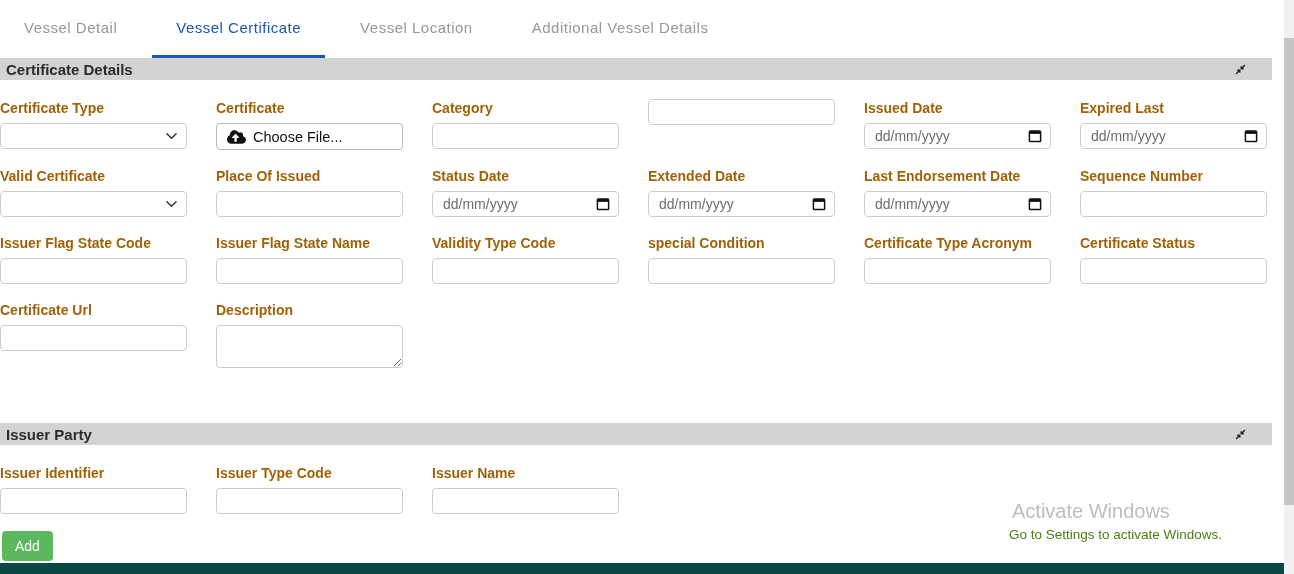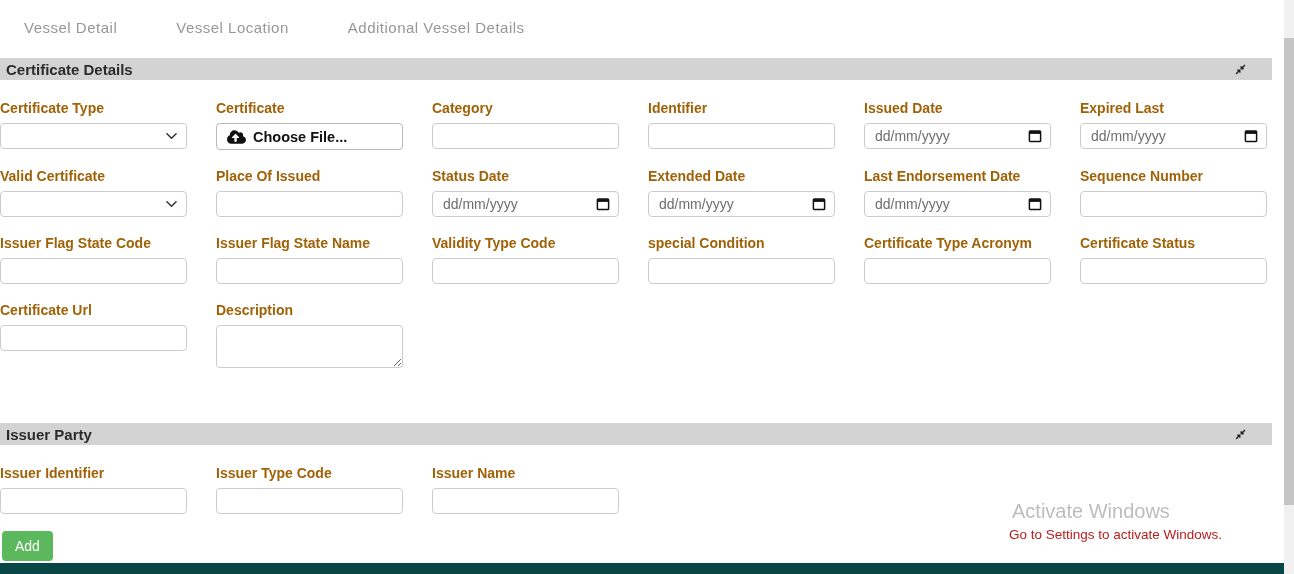--- a/index.html
+++ b/index.html
@@ -49,46 +49,47 @@
     font-family:"Liberation Sans", sans-serif;
   }
   select.ctl{appearance:none;-webkit-appearance:none;padding-right:30px;}
   .chev{position:absolute;right:10px;top:50%;transform:translateY(-50%);pointer-events:none;line-height:0;}
   input.date{padding-right:32px;}
   input.date::placeholder{color:#6e6e6e;opacity:1;}
   .cal{position:absolute;right:9px;top:50%;transform:translateY(-50%);line-height:0;cursor:pointer;}
   .filebtn{
     width:187px;height:27px;border:1px solid #b9b9b9;border-radius:4px;
     display:flex;align-items:center;gap:7px;padding:0 10px;cursor:pointer;
-    font-weight:700;font-size:14.5px;color:#111;background:#fff;
+    font-weight:400;font-size:14.5px;color:#111;background:#fff;
   }
   .cloudic{line-height:0;}
   textarea.ctl.ta{height:43px;resize:both;padding-top:5px;}
   
   .add-btn{
     margin:0 0 0 2px;height:30px;padding:0 13px;border:none;border-radius:4px;
     background:var(--green);color:#fff;font-size:14px;cursor:pointer;
     font-family:"Liberation Sans", sans-serif;
   }
   
   .wm-title{position:absolute;left:1012px;top:500px;font-size:20px;color:#bdbdbd;font-weight:300;white-space:nowrap;}
-  .wm-sub{position:absolute;left:1009px;top:527px;font-size:13.5px;color:#b91c1c;white-space:nowrap;}
+  .wm-sub{position:absolute;left:1009px;top:527px;font-size:13.5px;color:#4d7c0f;white-space:nowrap;}
   
   .footer-bar{position:absolute;left:0;bottom:0;width:1284px;height:11px;background:var(--footer);}
   
   .sb-track{position:absolute;right:0;top:0;width:10px;height:574px;background:#f1f1f1;}
   .sb-thumb{position:absolute;left:0;top:38px;width:10px;height:467px;background:#c5c5c5;}
 </style>
 </head>
 <body>
 
 <div class="page">
 
   <div class="tabbar">
       <div class="tab">Vessel Detail</div>
+      <div class="tab active">Vessel Certificate</div>
       <div class="tab">Vessel Location</div>
       <div class="tab">Additional Vessel Details</div>
     </div>
 
   <div class="section-bar">
     <span class="section-title">Certificate Details</span>
     <span class="collapse-btn">
       <svg viewBox="0 0 448 512" width="11" height="11">
           <path fill="#222" d="M4.686 427.314L104 328l-32.922-31.029C55.958 281.851 66.666 256 88.048 256h112C213.303 256 224 266.745 224 280v112c0 21.382-25.803 32.09-40.922 16.971L152 376l-99.314 99.314c-6.248 6.248-16.379 6.248-22.627 0L4.686 449.941c-6.248-6.248-6.248-16.379 0-22.627zM443.314 84.686L344 184l32.922 31.029c15.12 15.12 4.412 40.971-16.97 40.971h-112C234.697 256 224 245.255 224 232V120c0-21.382 25.803-32.09 40.922-16.971L296 136l99.314-99.314c6.248-6.248 16.379-6.248 22.627 0l25.373 25.373c6.248 6.248 6.248 16.379 0 22.627z"></path>
         </svg>
@@ -105,21 +106,21 @@
       <div class="fg">
         <div class="flabel">Certificate</div>
         <div class="filebtn">
           <span class="cloudic"><svg viewBox="0 0 640 512" width="19" height="16">
               <path fill="#111" d="M537.6 226.6c4.1-10.7 6.4-22.4 6.4-34.6 0-53-43-96-96-96-19.7 0-38.1 6-53.3 16.2C367 64.2 315.3 32 256 32c-88.4 0-160 71.6-160 160 0 2.7.1 5.4.2 8.1C40.2 219.8 0 273.2 0 336c0 79.5 64.5 144 144 144h368c70.7 0 128-57.3 128-128 0-61.9-44-113.6-102.4-125.4zM393.4 288H328v112c0 8.8-7.2 16-16 16h-48c-8.8 0-16-7.2-16-16V288h-65.4c-14.3 0-21.4-17.2-11.3-27.3l105.4-105.4c6.2-6.2 16.4-6.2 22.6 0l105.4 105.4c10.1 10.1 2.9 27.3-11.3 27.3z"></path>
             </svg></span>
           <span>Choose File...</span>
         </div>
       </div>
       <div class="fg"><div class="flabel">Category</div><input type="text" class="ctl" style=""></div>
-      <div class="fg"><div class="flabel">Identifier</div><input type="text" class="ctl" style=""></div>
+      <div class="fg"><input type="text" class="ctl" style=""></div>
       <div class="fg">
         <div class="flabel">Issued Date</div>
         <div class="wrap"><input type="text" class="ctl date" placeholder="dd/mm/yyyy" style=""><span class="cal"><svg width="14" height="14" viewBox="0 0 16 16">
               <rect x="1.6" y="2.4" width="12.8" height="12" rx="1" fill="none" stroke="#111" stroke-width="1.7"></rect>
               <rect x="1.6" y="2.4" width="12.8" height="3.2" fill="#111"></rect>
             </svg></span></div>
       </div>
       <div class="fg">
         <div class="flabel">Expired Last</div>
         <div class="wrap"><input type="text" class="ctl date" placeholder="dd/mm/yyyy" style=""><span class="cal"><svg width="14" height="14" viewBox="0 0 16 16">

